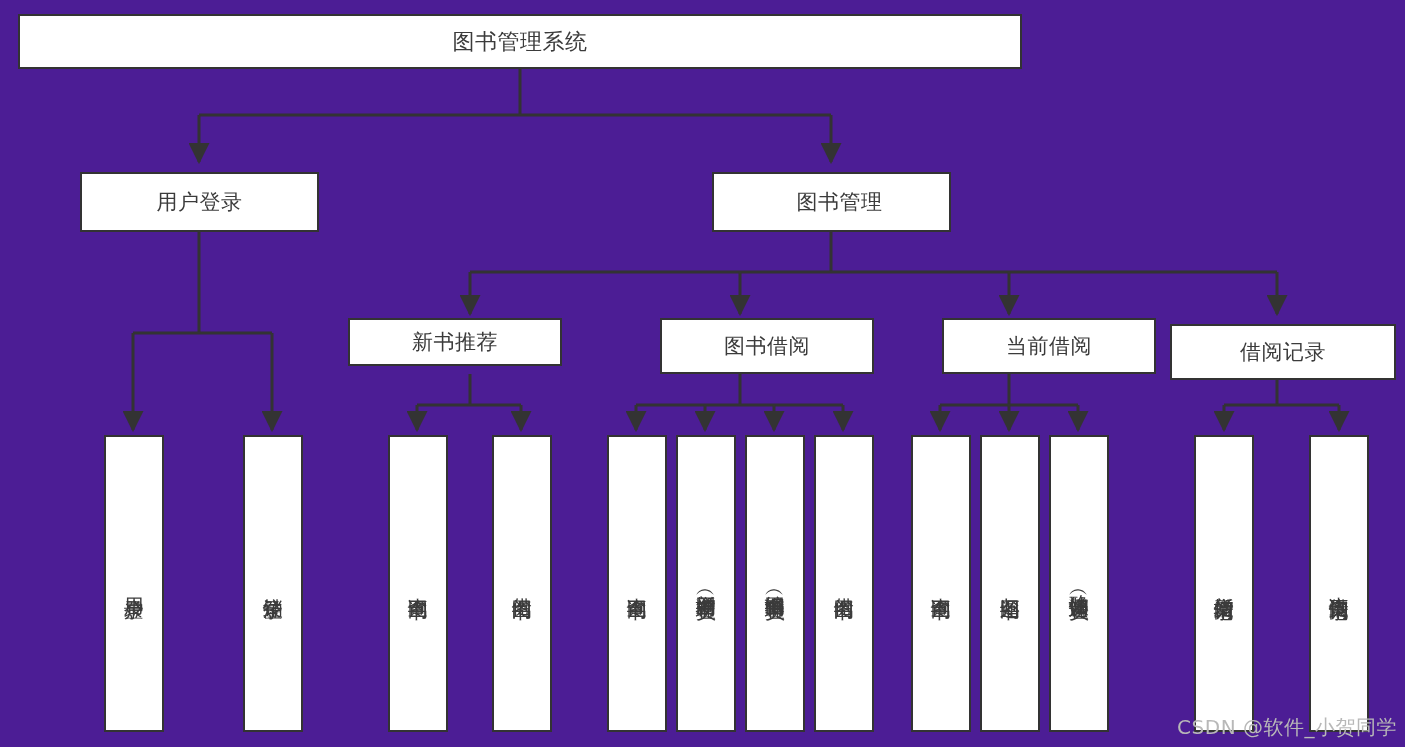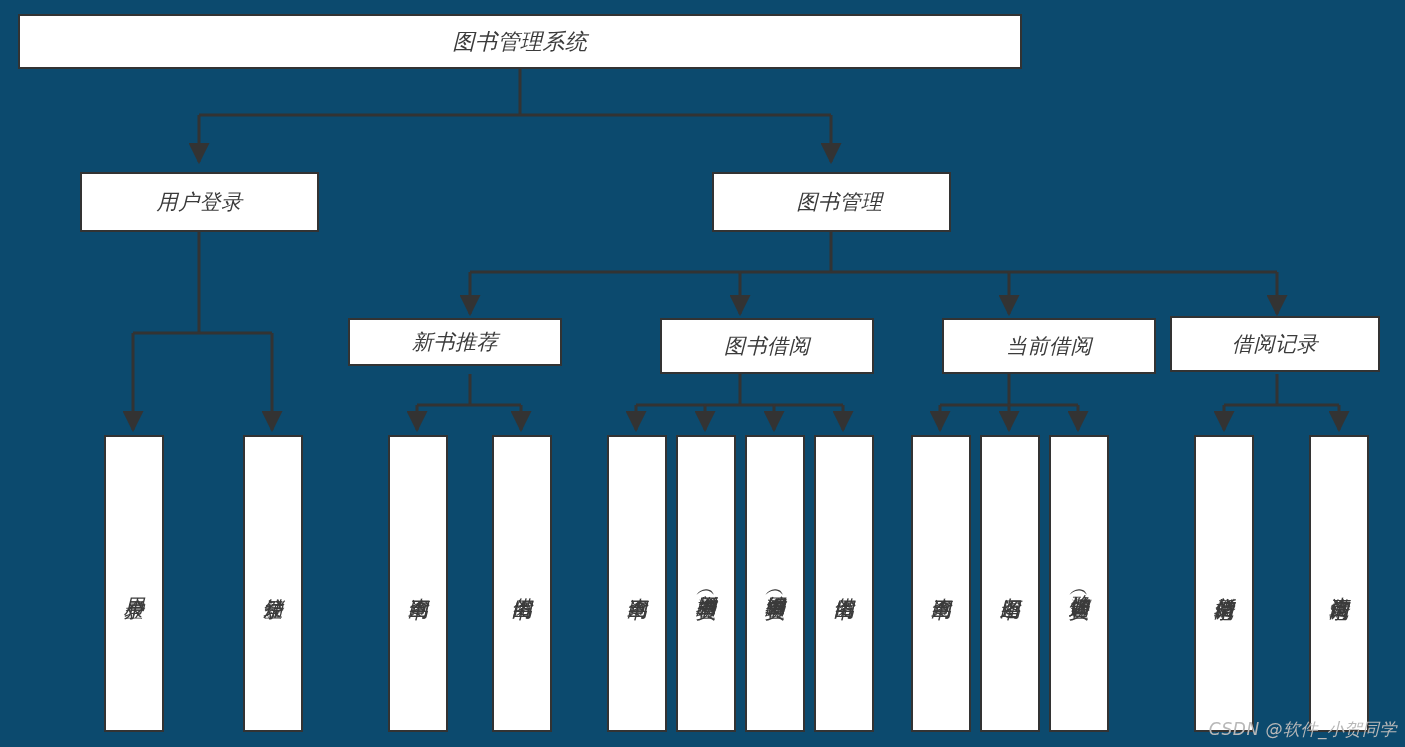--- a/index.html
+++ b/index.html
@@ -11,22 +11,21 @@
     font-family: "DejaVu Sans", "Liberation Sans", sans-serif;
     width: 1405px;
     height: 747px;
     overflow: hidden;
     position: relative;
   }
   #diagram-root {
     position: relative;
     width: 1405px;
     height: 747px;
-    background: #0c4a6e;
-    font-style: italic;
+    background: #4c1d95;
   }
   #edge-layer {
     position: absolute;
     left: 0;
     top: 0;
     width: 1405px;
     height: 747px;
     pointer-events: none;
   }
   .node {
@@ -60,21 +59,21 @@
     font-size: 22px;
   }
   .node.level2 .node-label {
     font-size: 21px;
   }
   #watermark {
     position: absolute;
     right: 8px;
     bottom: 6px;
     color: #b8b8b8;
-    font-size: 17px;
+    font-size: 20px;
     letter-spacing: 0.5px;
     z-index: 5;
     white-space: nowrap;
     text-align: center;
   }
 </style>
 </head>
 <body>
 
 <div id="diagram-root">
@@ -142,21 +141,21 @@
 
   <div class="node level2" style="left:348px; top:318px; width:214px; height:48px;">
     <span class="node-label">新书推荐</span>
   </div>
   <div class="node level2" style="left:633px; top:318px; width:214px; height:56px;margin-left:27px;">
     <span class="node-label">图书借阅</span>
   </div>
   <div class="node level2" style="left:902px; top:318px; width:214px; height:56px;margin-left:40px;">
     <span class="node-label">当前借阅</span>
   </div>
-  <div class="node level2" style="left:1170px; top:316px; width:210px; height:56px;">
+  <div class="node level2" style="left:1170px; top:324px; width:226px; height:56px;">
     <span class="node-label">借阅记录</span>
   </div>
 
   <div class="node leaf" style="left:104px; top:435px; width:60px; height:297px;">
     <span class="node-label">用户登录</span>
   </div>
   <div class="node leaf" style="left:243px; top:435px; width:60px; height:297px;">
     <span class="node-label">注销登录</span>
   </div>
 

